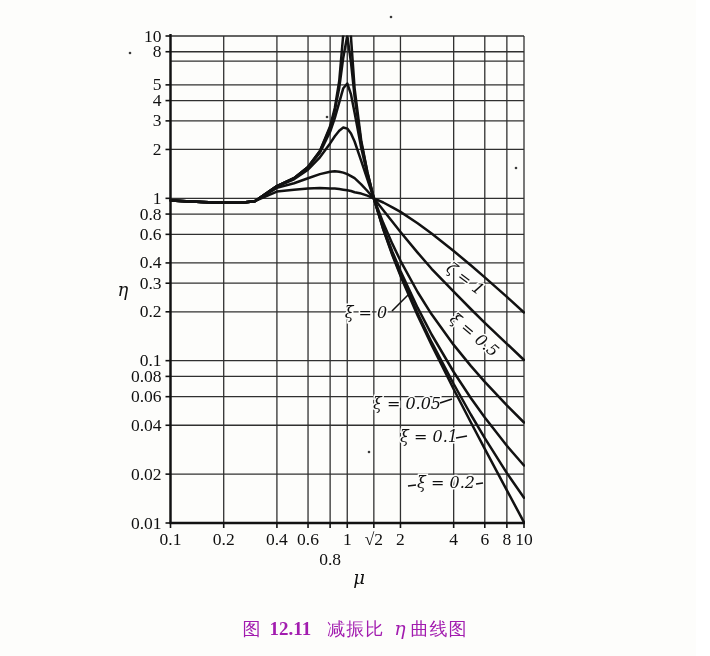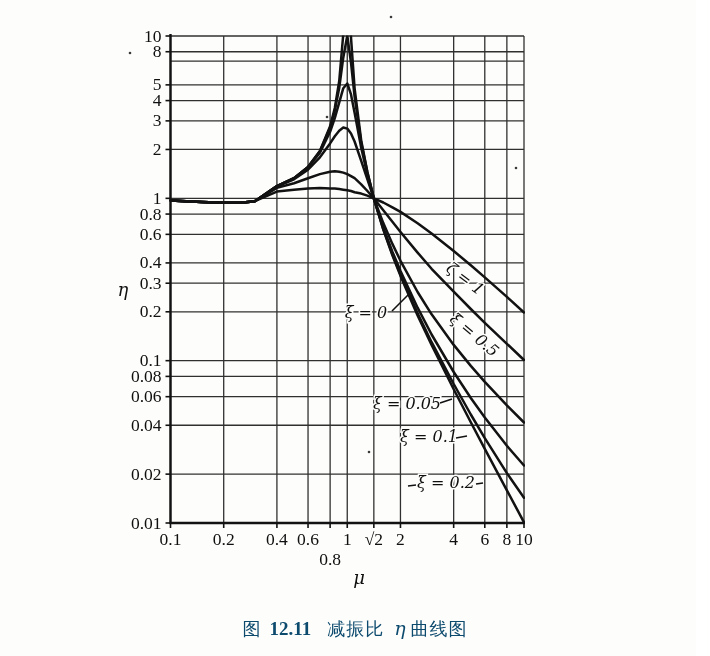--- a/index.html
+++ b/index.html
@@ -7,21 +7,21 @@
     position:relative;
     width:696px;height:656px;
     background:#fdfdfb;
     font-family:"Liberation Serif", serif;
     overflow:hidden;
   }
   svg text{fill:#101010;}
   .caption{
     position:absolute;left:0;top:617px;width:710px;
     text-align:center;
-    color:#0c4a6e;
+    color:#a21caf;
     font-size:18px;
     letter-spacing:1px;
   }
   .caption .cap-fig{margin-right:8px;}
   .caption .cap-num{font-size:19px;font-weight:600;letter-spacing:0;margin-right:16px;}
   .caption .cap-text{margin-right:10px;}
   .caption .cap-sym{font-style:italic;font-family:"DejaVu Serif", serif;margin-right:4px;font-size:19px;}
 </style>
 </head>
 <body>

